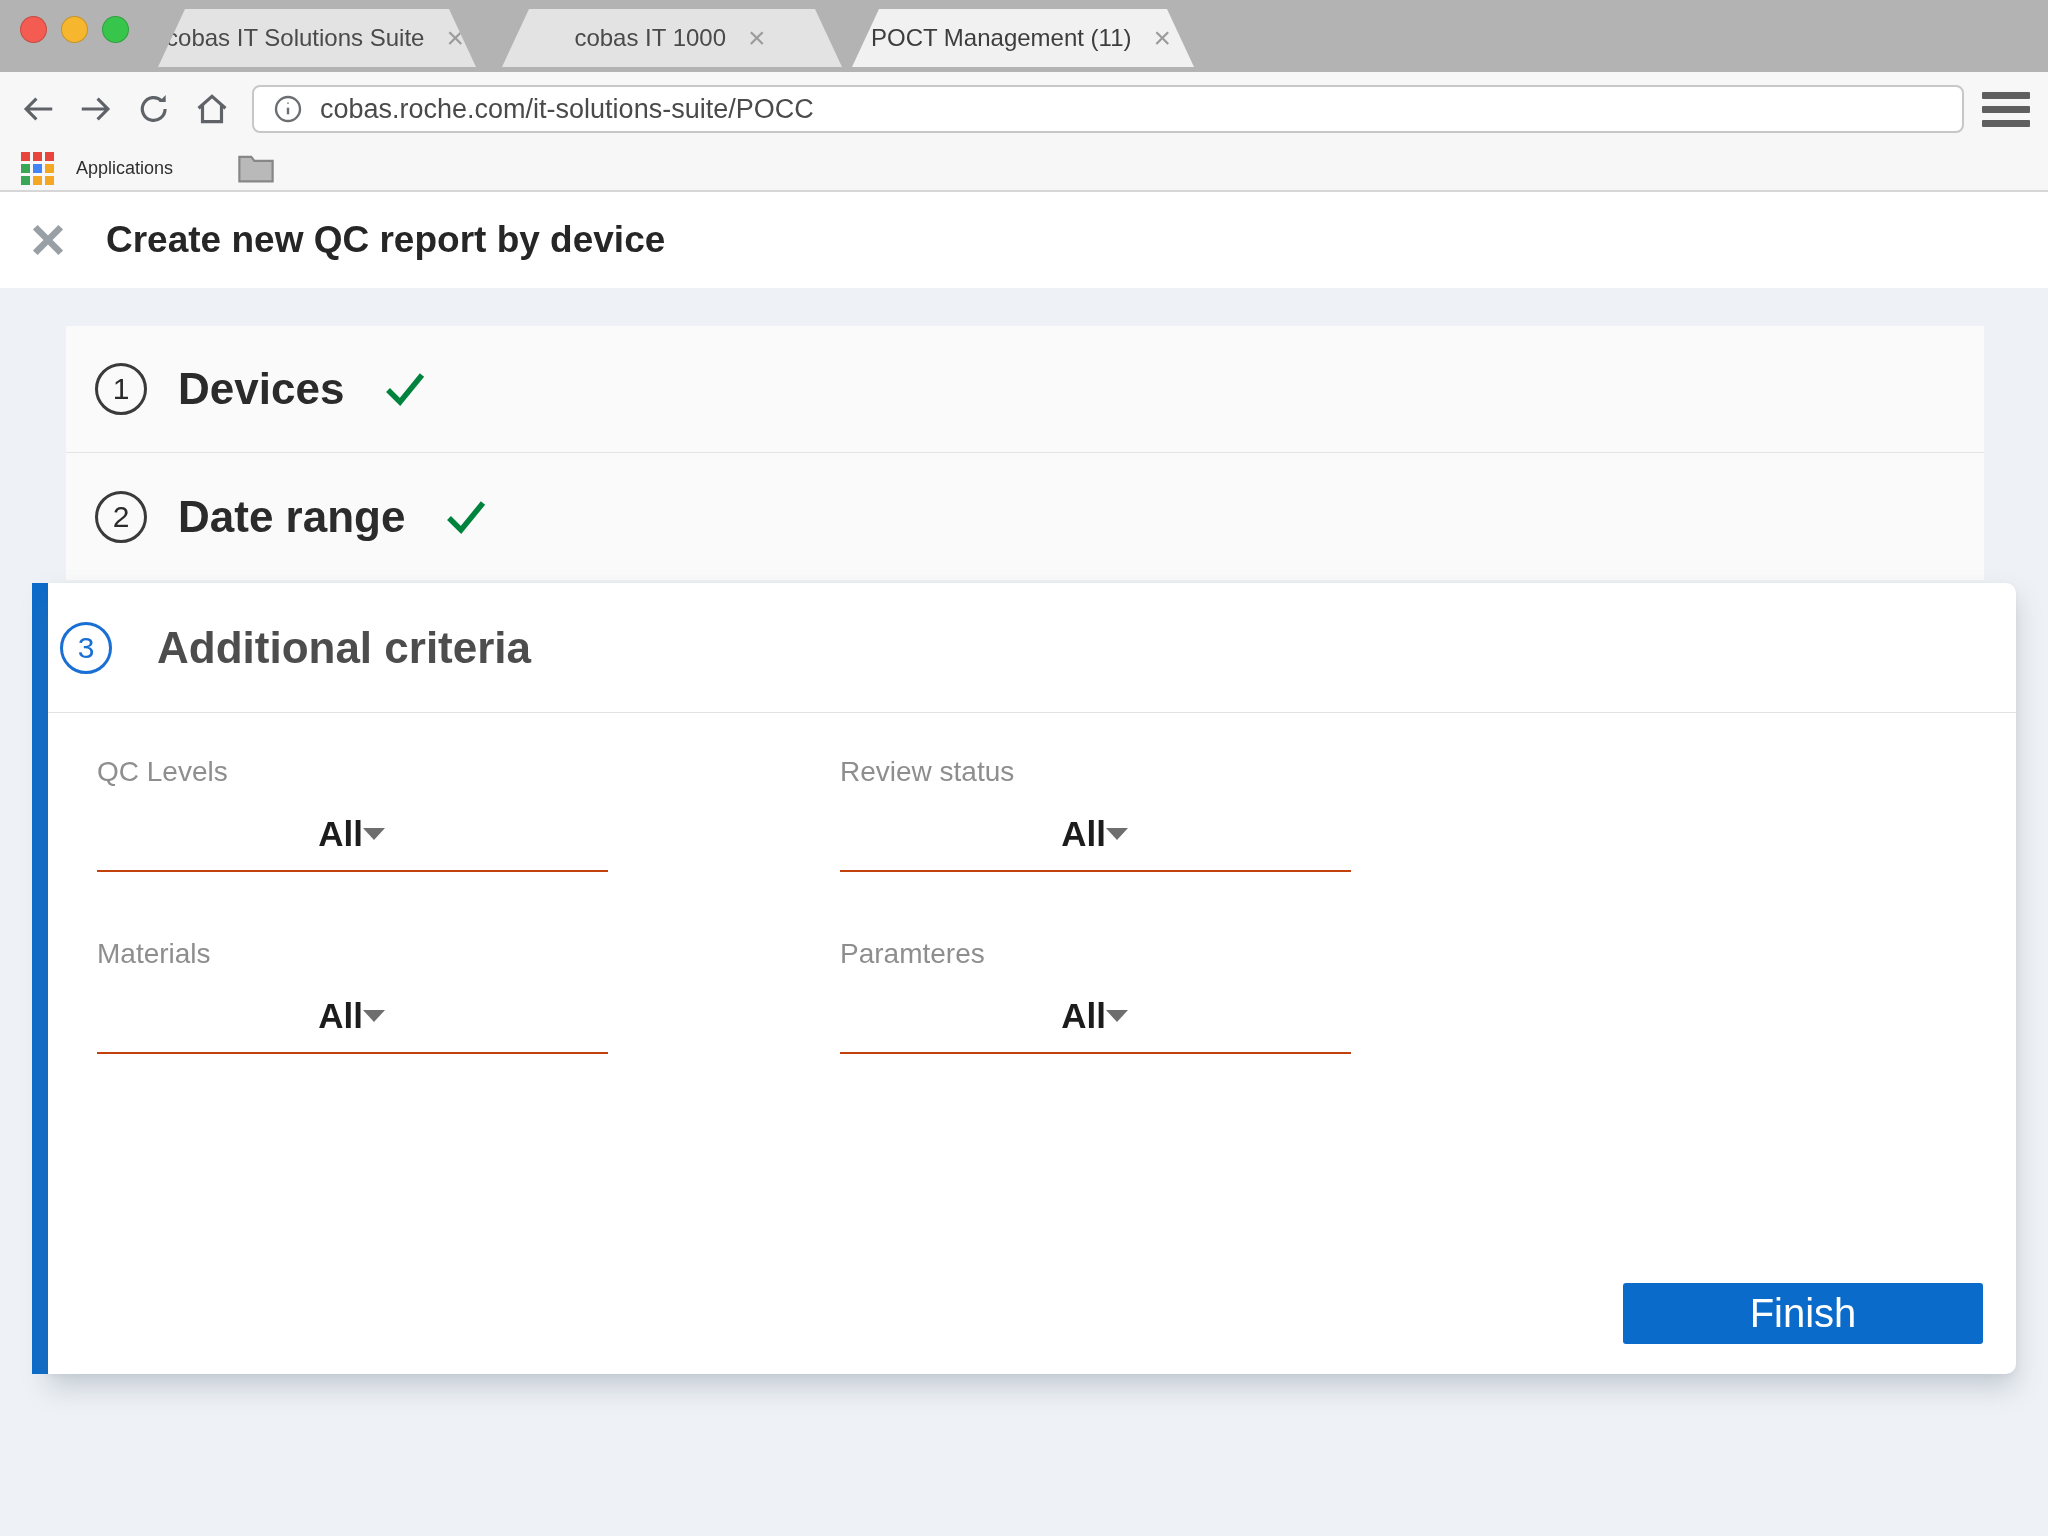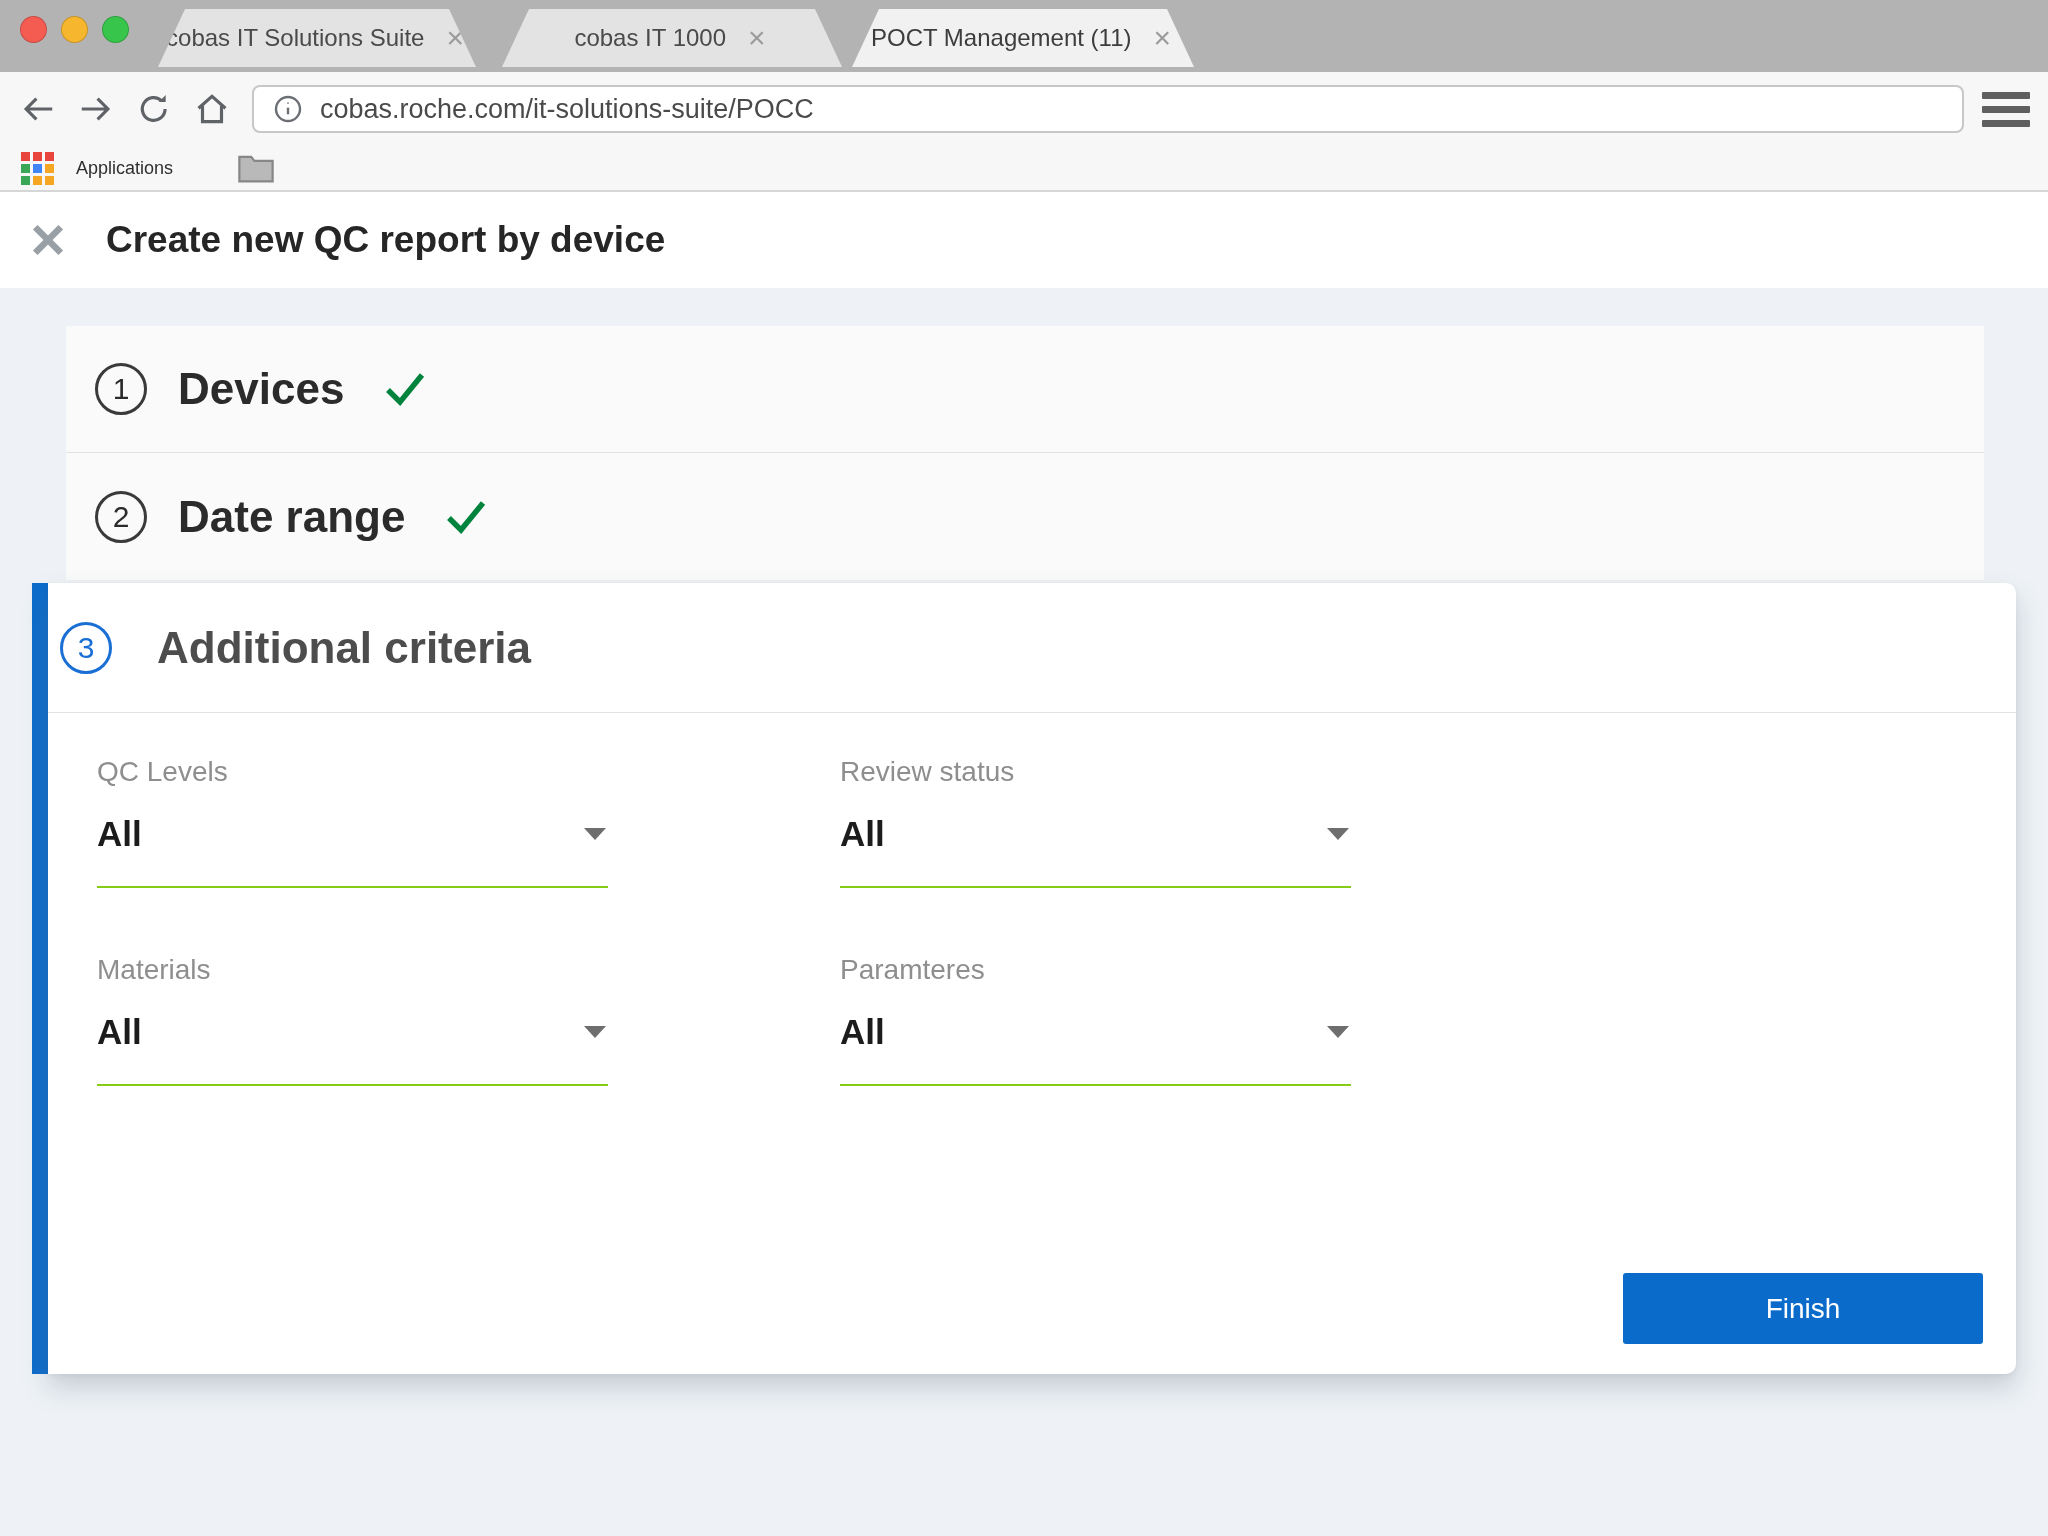--- a/index.html
+++ b/index.html
@@ -81,29 +81,29 @@
     box-shadow:0 14px 26px rgba(108,124,140,.30), 0 2px 6px rgba(0,0,0,.05); }
 
   .card3-header { height:130px; display:flex; align-items:center; padding-left:12px;
     border-bottom:1px solid #e2e2e2; }
   .step-circle.blue { border-color:var(--step-blue); color:var(--step-blue); }
   .step-label.muted { color:#4d4d4d; margin-left:45px; }
 
   .fields-grid { display:grid; grid-template-columns:511px 511px; column-gap:232px;
     row-gap:66px; padding:43px 0 0 49px; }
   .field-label { font-size:28px; color:#8e8e8e; line-height:32px; margin-bottom:26px; }
-  .field-value-row { display:flex; align-items:center; justify-content:space-between;
-    padding:0 2px 32px 0; border-bottom:2px solid #84cc16; }
+  .field-value-row { display:flex; align-items:center; justify-content:center;
+    padding:0 2px 16px 0; border-bottom:2px solid #c2410c; }
   .field-value { font-size:35px; font-weight:bold; color:#1c1c1c; line-height:40px; }
   .dd-arrow { width:0; height:0; border-left:11px solid transparent;
     border-right:11px solid transparent; border-top:12px solid #6e6e6e; }
 
-  .finish-btn { position:absolute; right:33px; bottom:30px; width:360px; height:71px;
+  .finish-btn { position:absolute; right:33px; bottom:30px; width:360px; height:61px;
     background:var(--accent); border:none; border-radius:3px; color:#fff;
-    font-size:28px; font-family:inherit; display:flex; align-items:center;
+    font-size:40px; font-family:inherit; display:flex; align-items:center;
     justify-content:center; cursor:pointer; }
 </style>
 </head>
 <body>
 
 <div class="tabbar">
   <div class="traffic">
     <div class="light red"></div>
     <div class="light yellow"></div>
     <div class="light green"></div>

